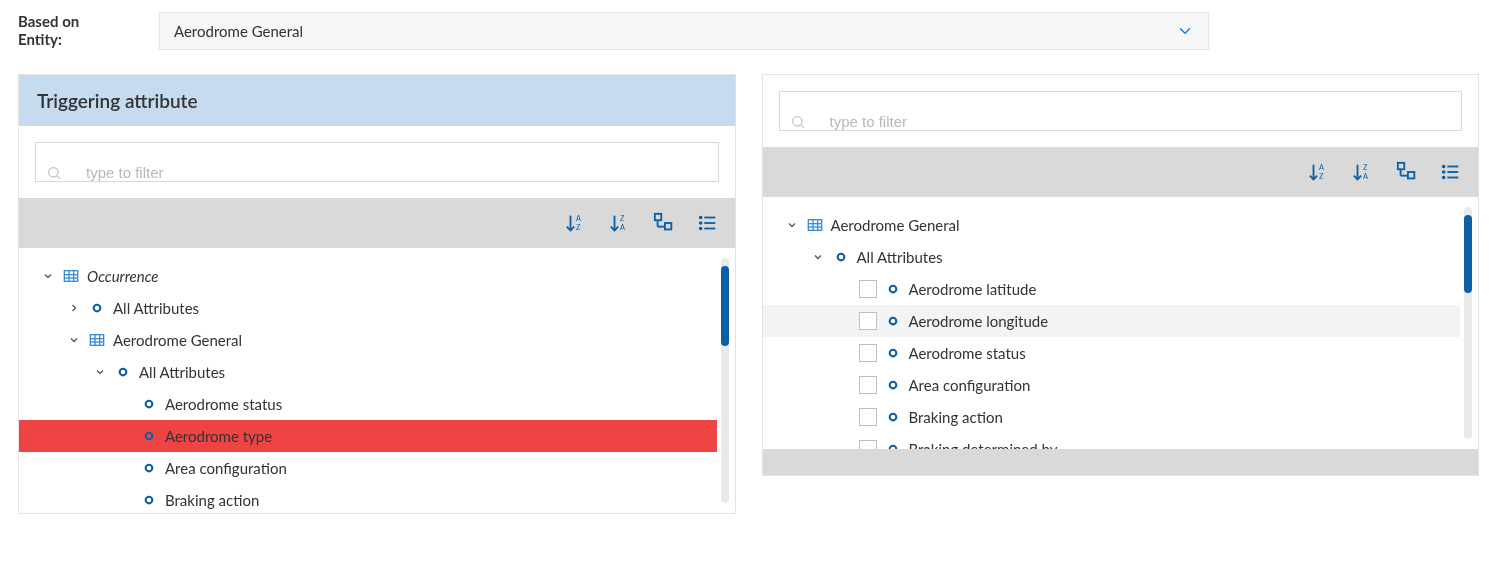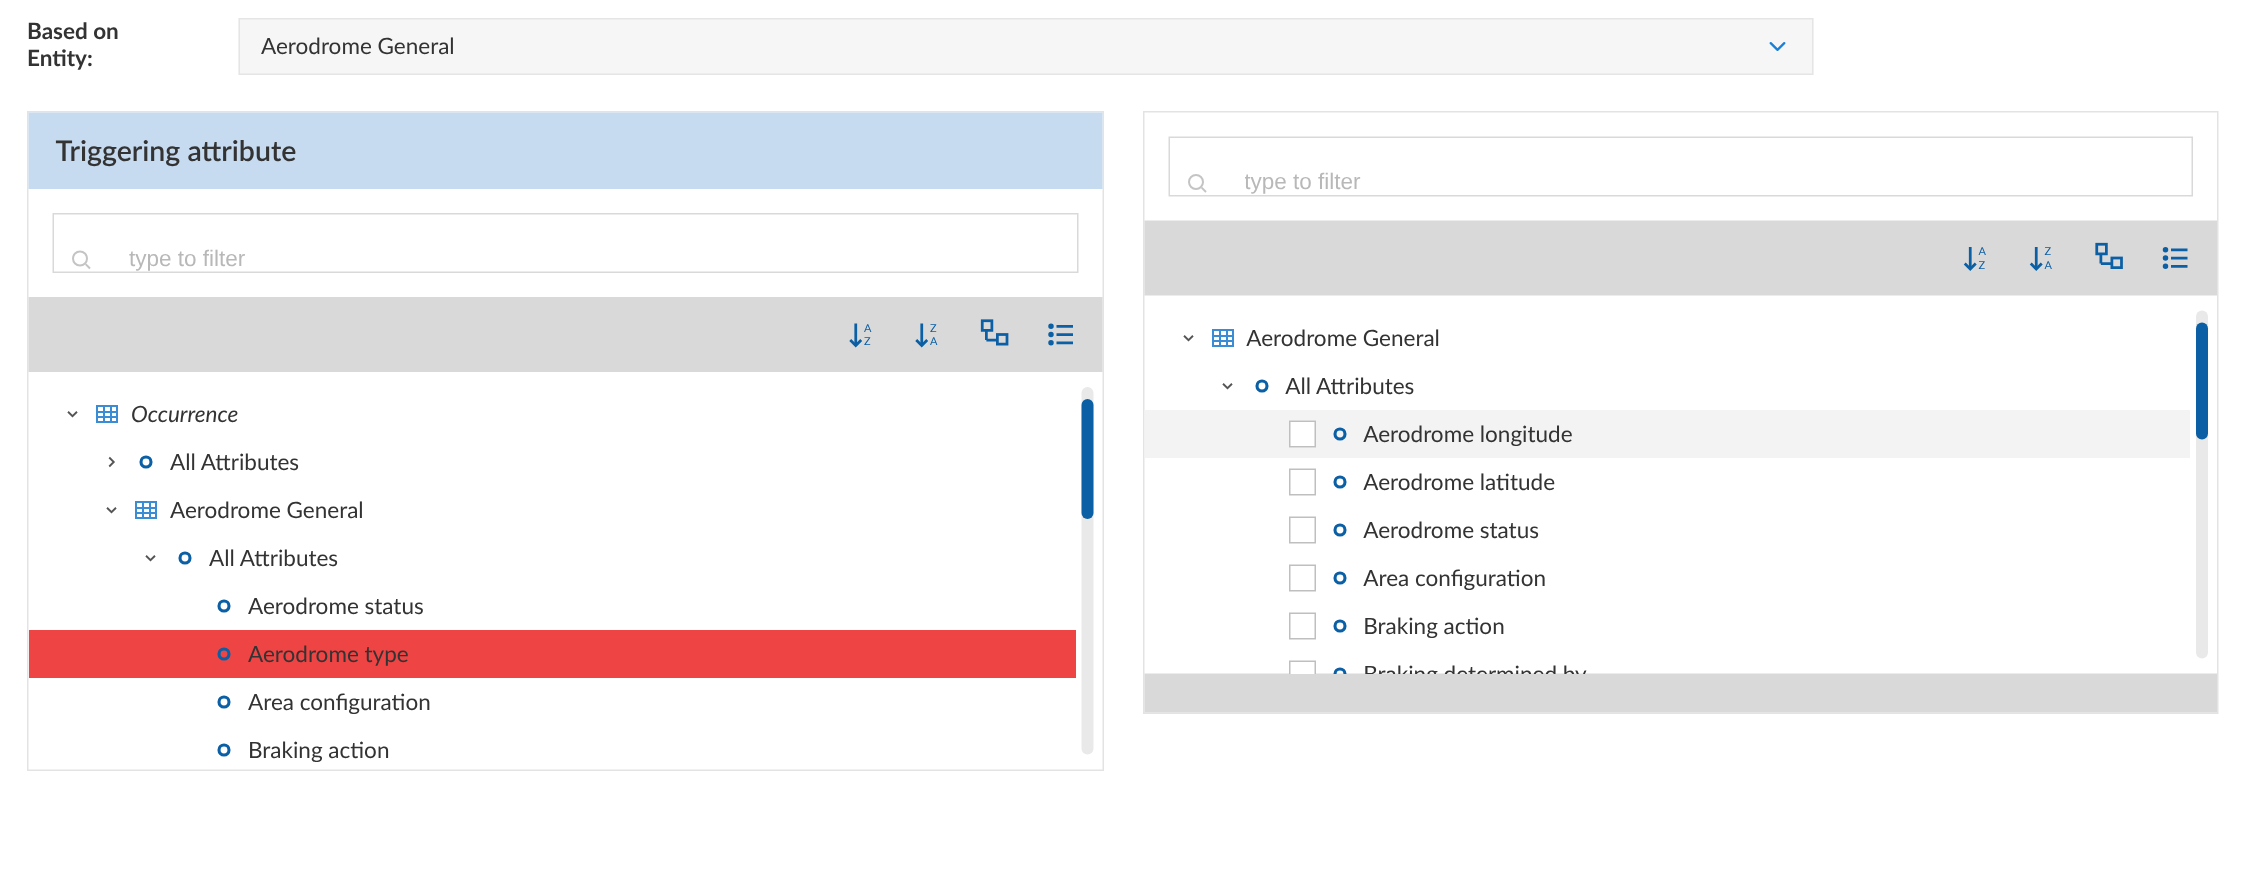--- a/index.html
+++ b/index.html
@@ -423,39 +423,39 @@
                   <polyline points="6 9 12 15 18 9"></polyline>
                 </svg>
               </span>
               <span class="node-icon">
                 <svg width="10" height="10" viewBox="0 0 12 12">
                   <circle cx="6" cy="6" r="4" fill="none" stroke="#0b5fa5" stroke-width="2.5"></circle>
                 </svg>
               </span>
               <span class="label">All Attributes</span>
             </div>
+            <div class="tree-row" style="padding-left: 74px;">
+              <span class="chev blank"></span>
+              <span class="checkbox"></span>
+              <span class="node-icon">
+                <svg width="10" height="10" viewBox="0 0 12 12">
+                  <circle cx="6" cy="6" r="4" fill="none" stroke="#0b5fa5" stroke-width="2.5"></circle>
+                </svg>
+              </span>
+              <span class="label">Aerodrome latitude</span>
+            </div>
             <div class="tree-row hover" style="padding-left: 74px;">
               <span class="chev blank"></span>
               <span class="checkbox"></span>
               <span class="node-icon">
                 <svg width="10" height="10" viewBox="0 0 12 12">
                   <circle cx="6" cy="6" r="4" fill="none" stroke="#0b5fa5" stroke-width="2.5"></circle>
                 </svg>
               </span>
               <span class="label">Aerodrome longitude</span>
-            </div>
-            <div class="tree-row" style="padding-left: 74px;">
-              <span class="chev blank"></span>
-              <span class="checkbox"></span>
-              <span class="node-icon">
-                <svg width="10" height="10" viewBox="0 0 12 12">
-                  <circle cx="6" cy="6" r="4" fill="none" stroke="#0b5fa5" stroke-width="2.5"></circle>
-                </svg>
-              </span>
-              <span class="label">Aerodrome latitude</span>
             </div>
             <div class="tree-row" style="padding-left: 74px;">
               <span class="chev blank"></span>
               <span class="checkbox"></span>
               <span class="node-icon">
                 <svg width="10" height="10" viewBox="0 0 12 12">
                   <circle cx="6" cy="6" r="4" fill="none" stroke="#0b5fa5" stroke-width="2.5"></circle>
                 </svg>
               </span>
               <span class="label">Aerodrome status</span>

